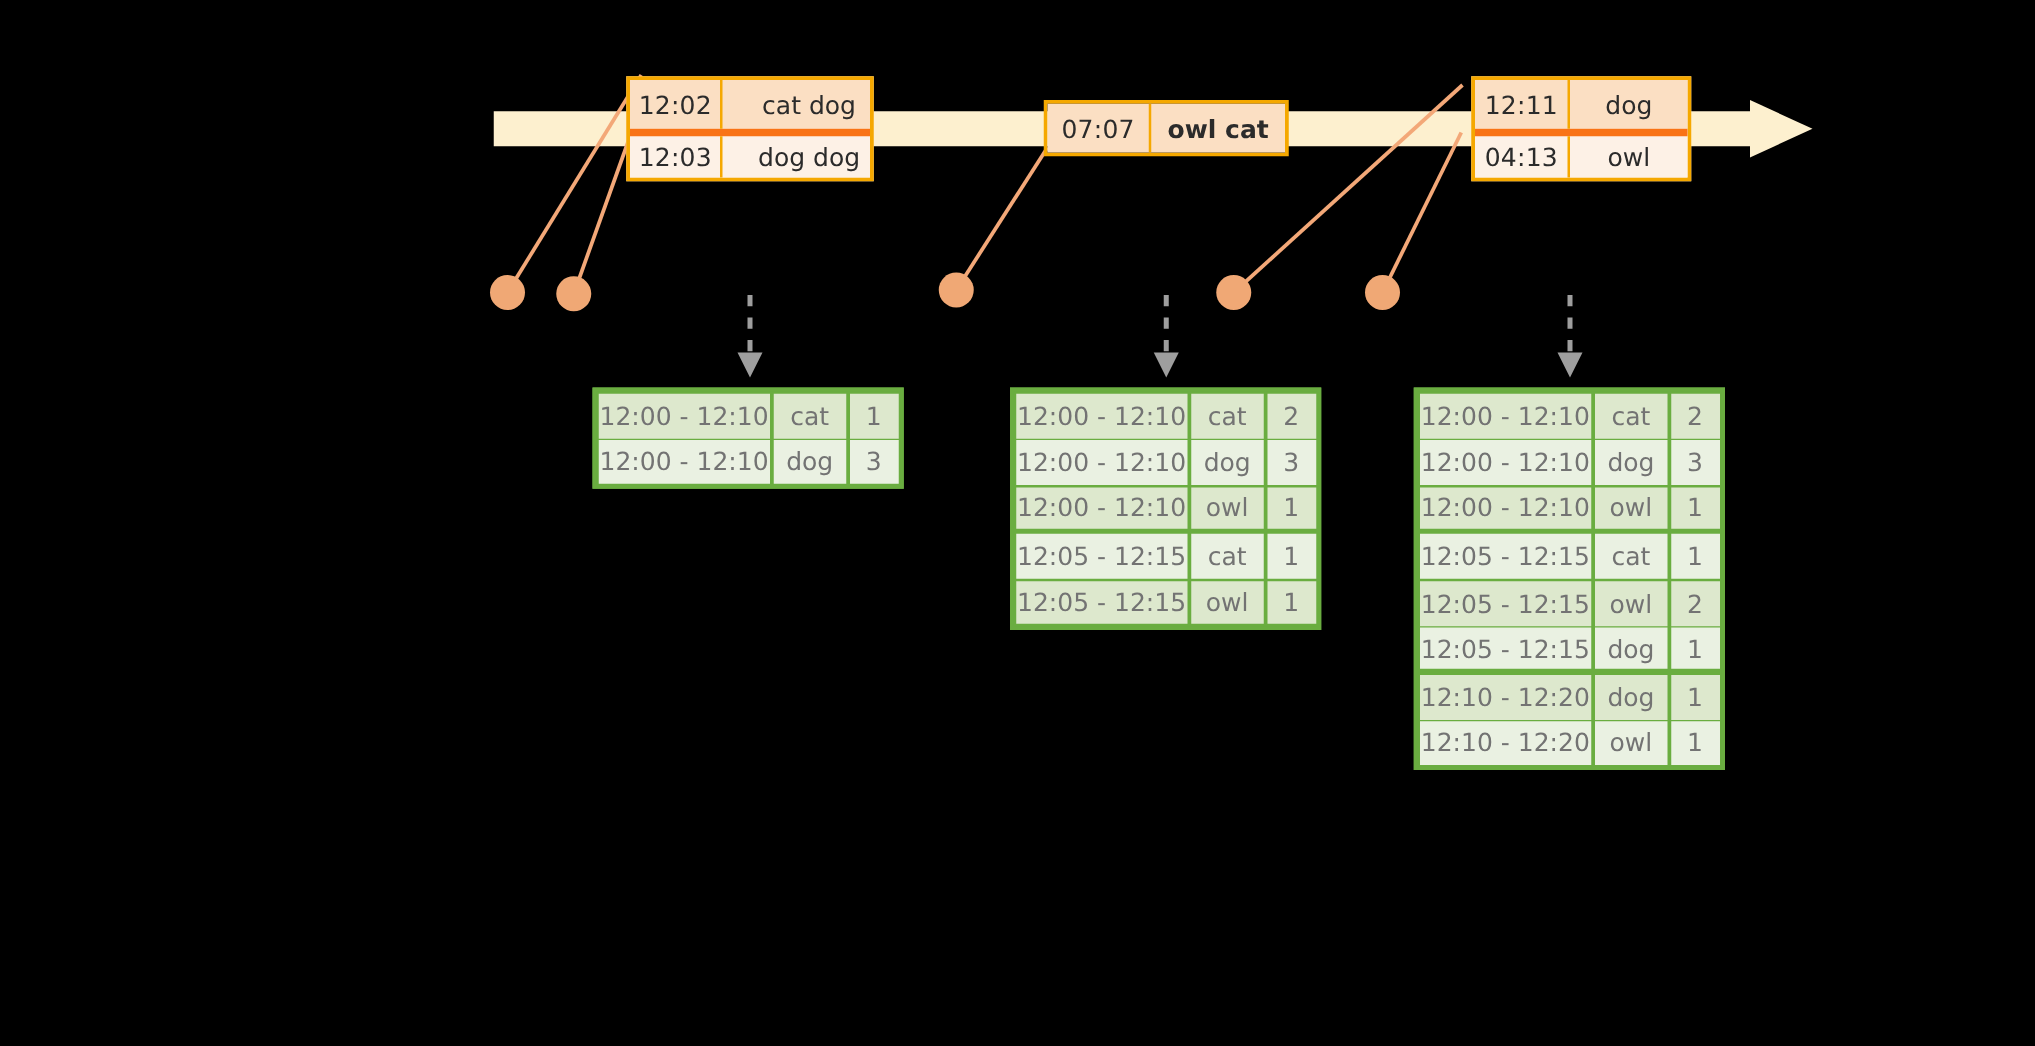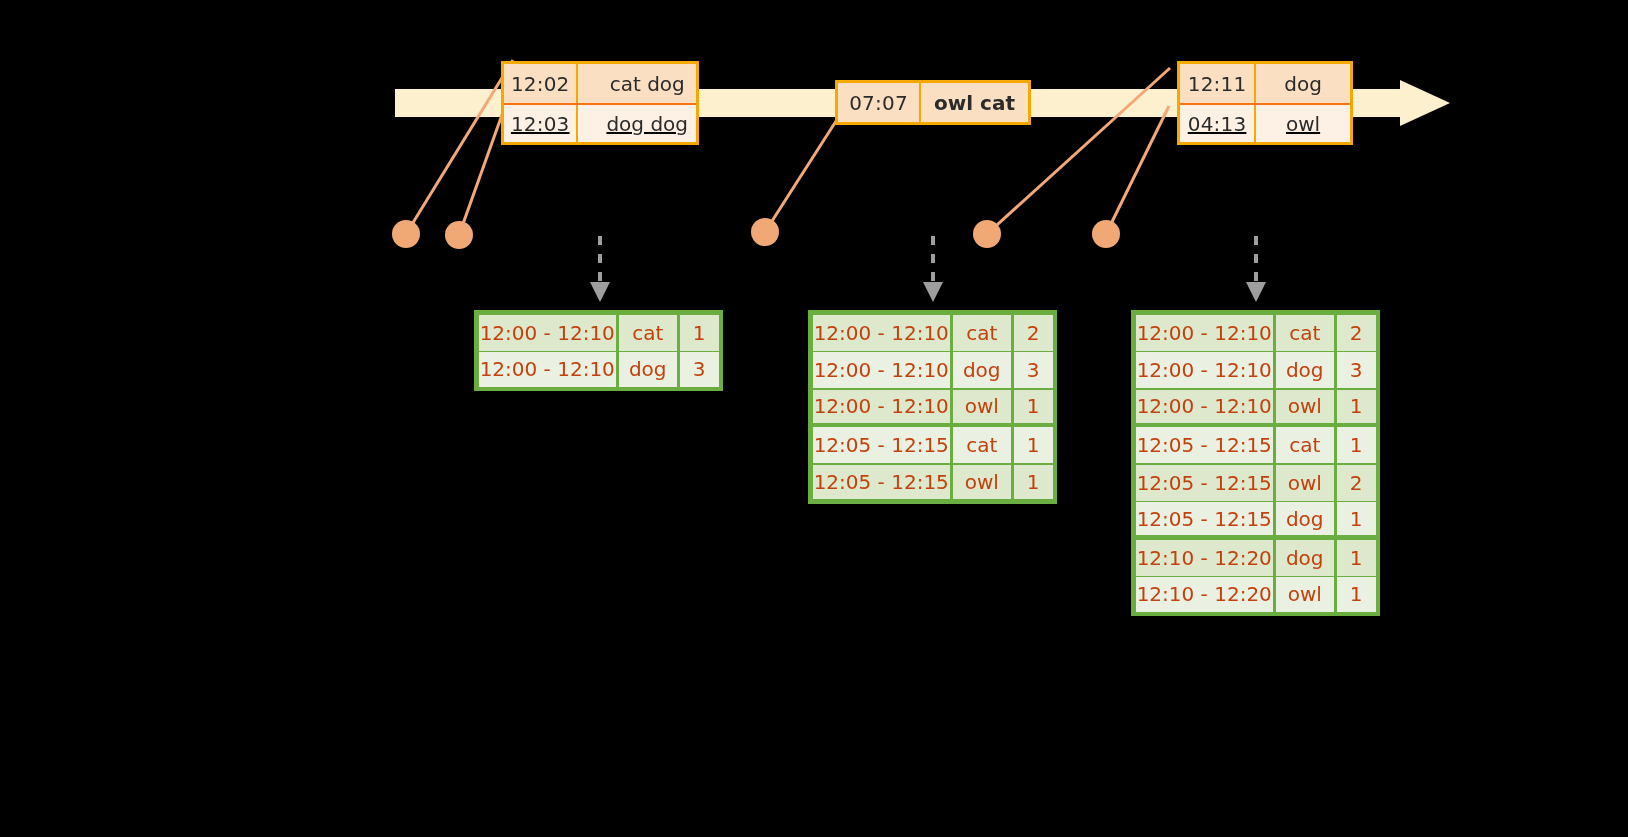--- a/index.html
+++ b/index.html
@@ -57,22 +57,21 @@
     border: 3px solid #f5a800;
     box-sizing: border-box;
     background: #fdeedd;
   }
   .event-row {
     display: flex;
     box-sizing: border-box;
     height: 39px;
   }
   .event-row + .event-row {
-    border-top: 2px solid #f97316;
-    text-decoration: underline;
+    border-top: 6px solid #f97316;
   }
   .event-row.shade-a { background: #fbdfc3; }
   .event-row.shade-b { background: #fdf1e6; }
   .ev-time {
     display: flex;
     align-items: center;
     justify-content: center;
     box-sizing: border-box;
     border-right: 2px solid #f5a800;
     font-size: 20px;
@@ -113,21 +112,21 @@
     height: 37.5px;
     box-sizing: border-box;
   }
   .res-row.shade-a .rc { background: #dde8cd; }
   .res-row.shade-b .rc { background: #eaf1e2; }
   .rc {
     display: flex;
     align-items: center;
     justify-content: center;
     font-size: 20px;
-    color: #c2410c;
+    color: #737373;
     box-sizing: border-box;
     margin: 1.5px 1.5px 0 1.5px;
   }
   .res-row:last-child .rc { margin-bottom: 1.5px; }
   .res-group-end .rc { margin-bottom: 3px; }
 
   .rc-win { }
   .rc-key { }
   .rc-cnt { }
 

